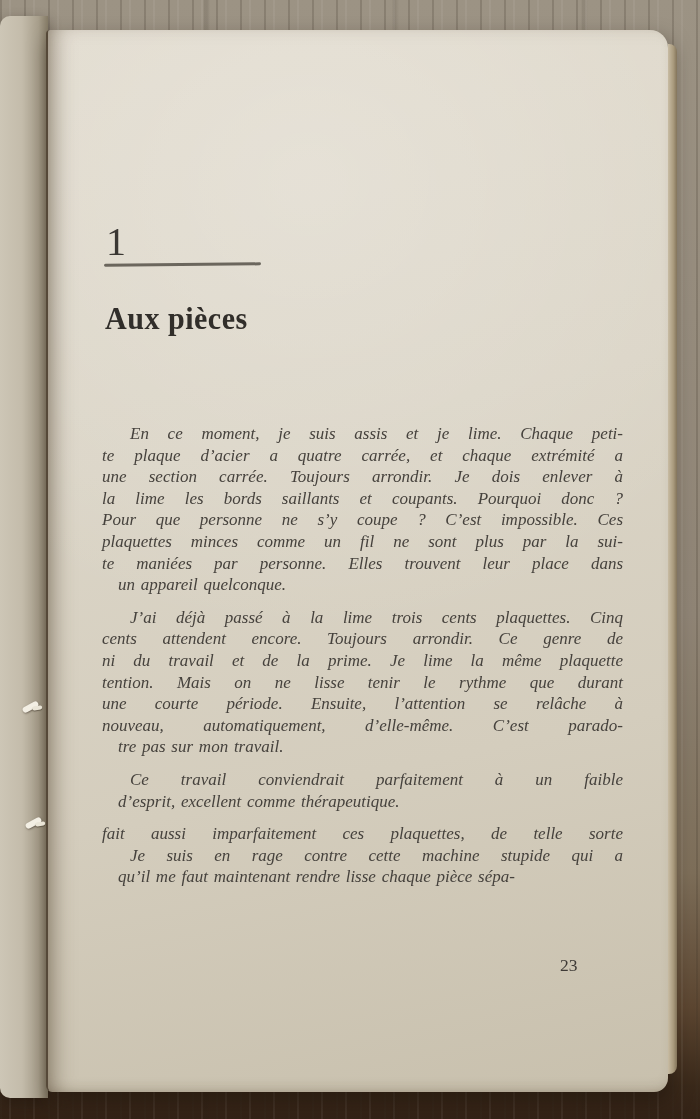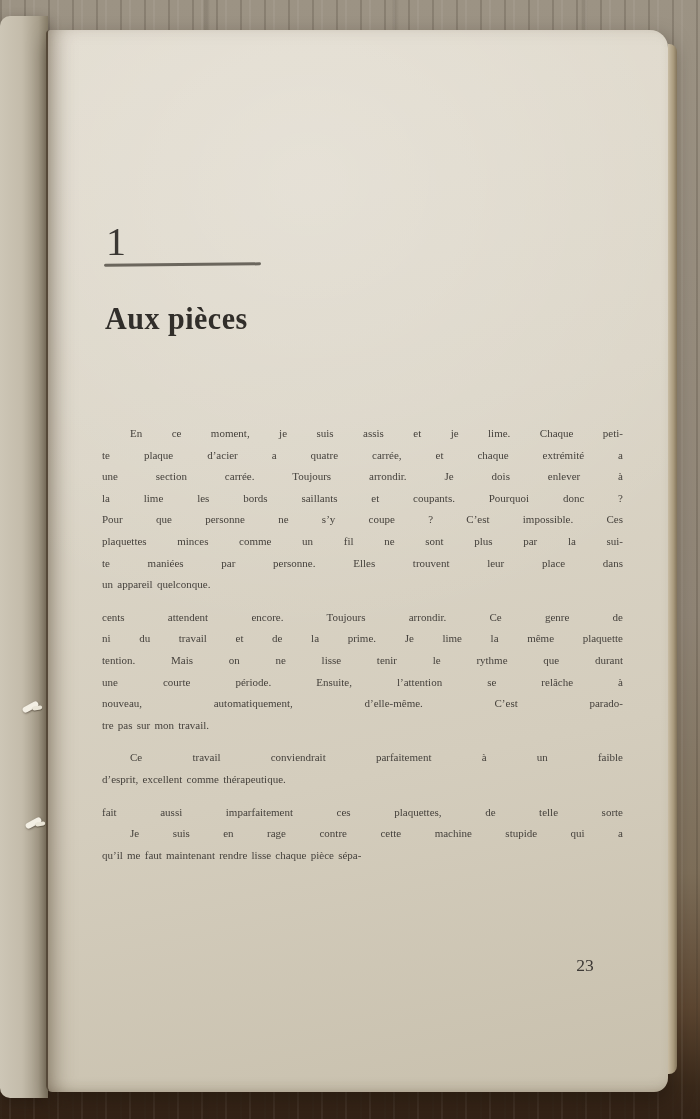--- a/index.html
+++ b/index.html
@@ -108,39 +108,39 @@
     color: #312e2a;
     letter-spacing: 0.5px;
     transform: scaleX(0.97);
     transform-origin: left;
   }
 
   .body-text {
     position: absolute;
     left: 54px; top: 393px;
     width: 521px;
-    font-size: 11px;
+    font-size: 17px;
     line-height: 21.6px;
     color: #46423d;
     word-spacing: 1.5px;
+    font-style: italic;
   }
   .para { margin-bottom: 11px; }
   .line {
     text-align: justify;
     text-align-last: justify;
     white-space: nowrap;
   }
   .line.first { padding-left: 28px; }
-  .line.last { text-align-last: left; white-space: normal; }
+  .line.last { text-align-last: left; white-space: normal; margin-left: 16px; }
 
   .page-number {
     position: absolute;
     left: 512px; top: 925px;
     width: 50px;
-    text-align: center;
     font-size: 17.5px;
     color: #3e3a36;
   }
 </style>
 </head>
 <body>
 
 <div class="scene">
   <div class="grain"></div>
 
@@ -158,20 +158,21 @@
           <div class="line first">En ce moment, je suis assis et je lime. Chaque peti-</div>
           <div class="line">te plaque d’acier a quatre carrée, et chaque extrémité a</div>
           <div class="line">une section carrée. Toujours arrondir. Je dois enlever à</div>
           <div class="line">la lime les bords saillants et coupants. Pourquoi donc ?</div>
           <div class="line">Pour que personne ne s’y coupe ? C’est impossible. Ces</div>
           <div class="line">plaquettes minces comme un fil ne sont plus par la sui-</div>
           <div class="line">te maniées par personne. Elles trouvent leur place dans</div>
           <div class="line last">un appareil quelconque.</div>
         </div>
         <div class="para">
+          <div class="line first">J’ai déjà passé à la lime trois cents plaquettes. Cinq</div>
           <div class="line">cents attendent encore. Toujours arrondir. Ce genre de</div>
           <div class="line">ni du travail et de la prime. Je lime la même plaquette</div>
           <div class="line">tention. Mais on ne lisse tenir le rythme que durant</div>
           <div class="line">une courte période. Ensuite, l’attention se relâche à</div>
           <div class="line">nouveau, automatiquement, d’elle-même. C’est parado-</div>
           <div class="line last">tre pas sur mon travail.</div>
         </div>
         <div class="para">
           <div class="line first">Ce travail conviendrait parfaitement à un faible</div>
           <div class="line last">d’esprit, excellent comme thérapeutique.</div>

